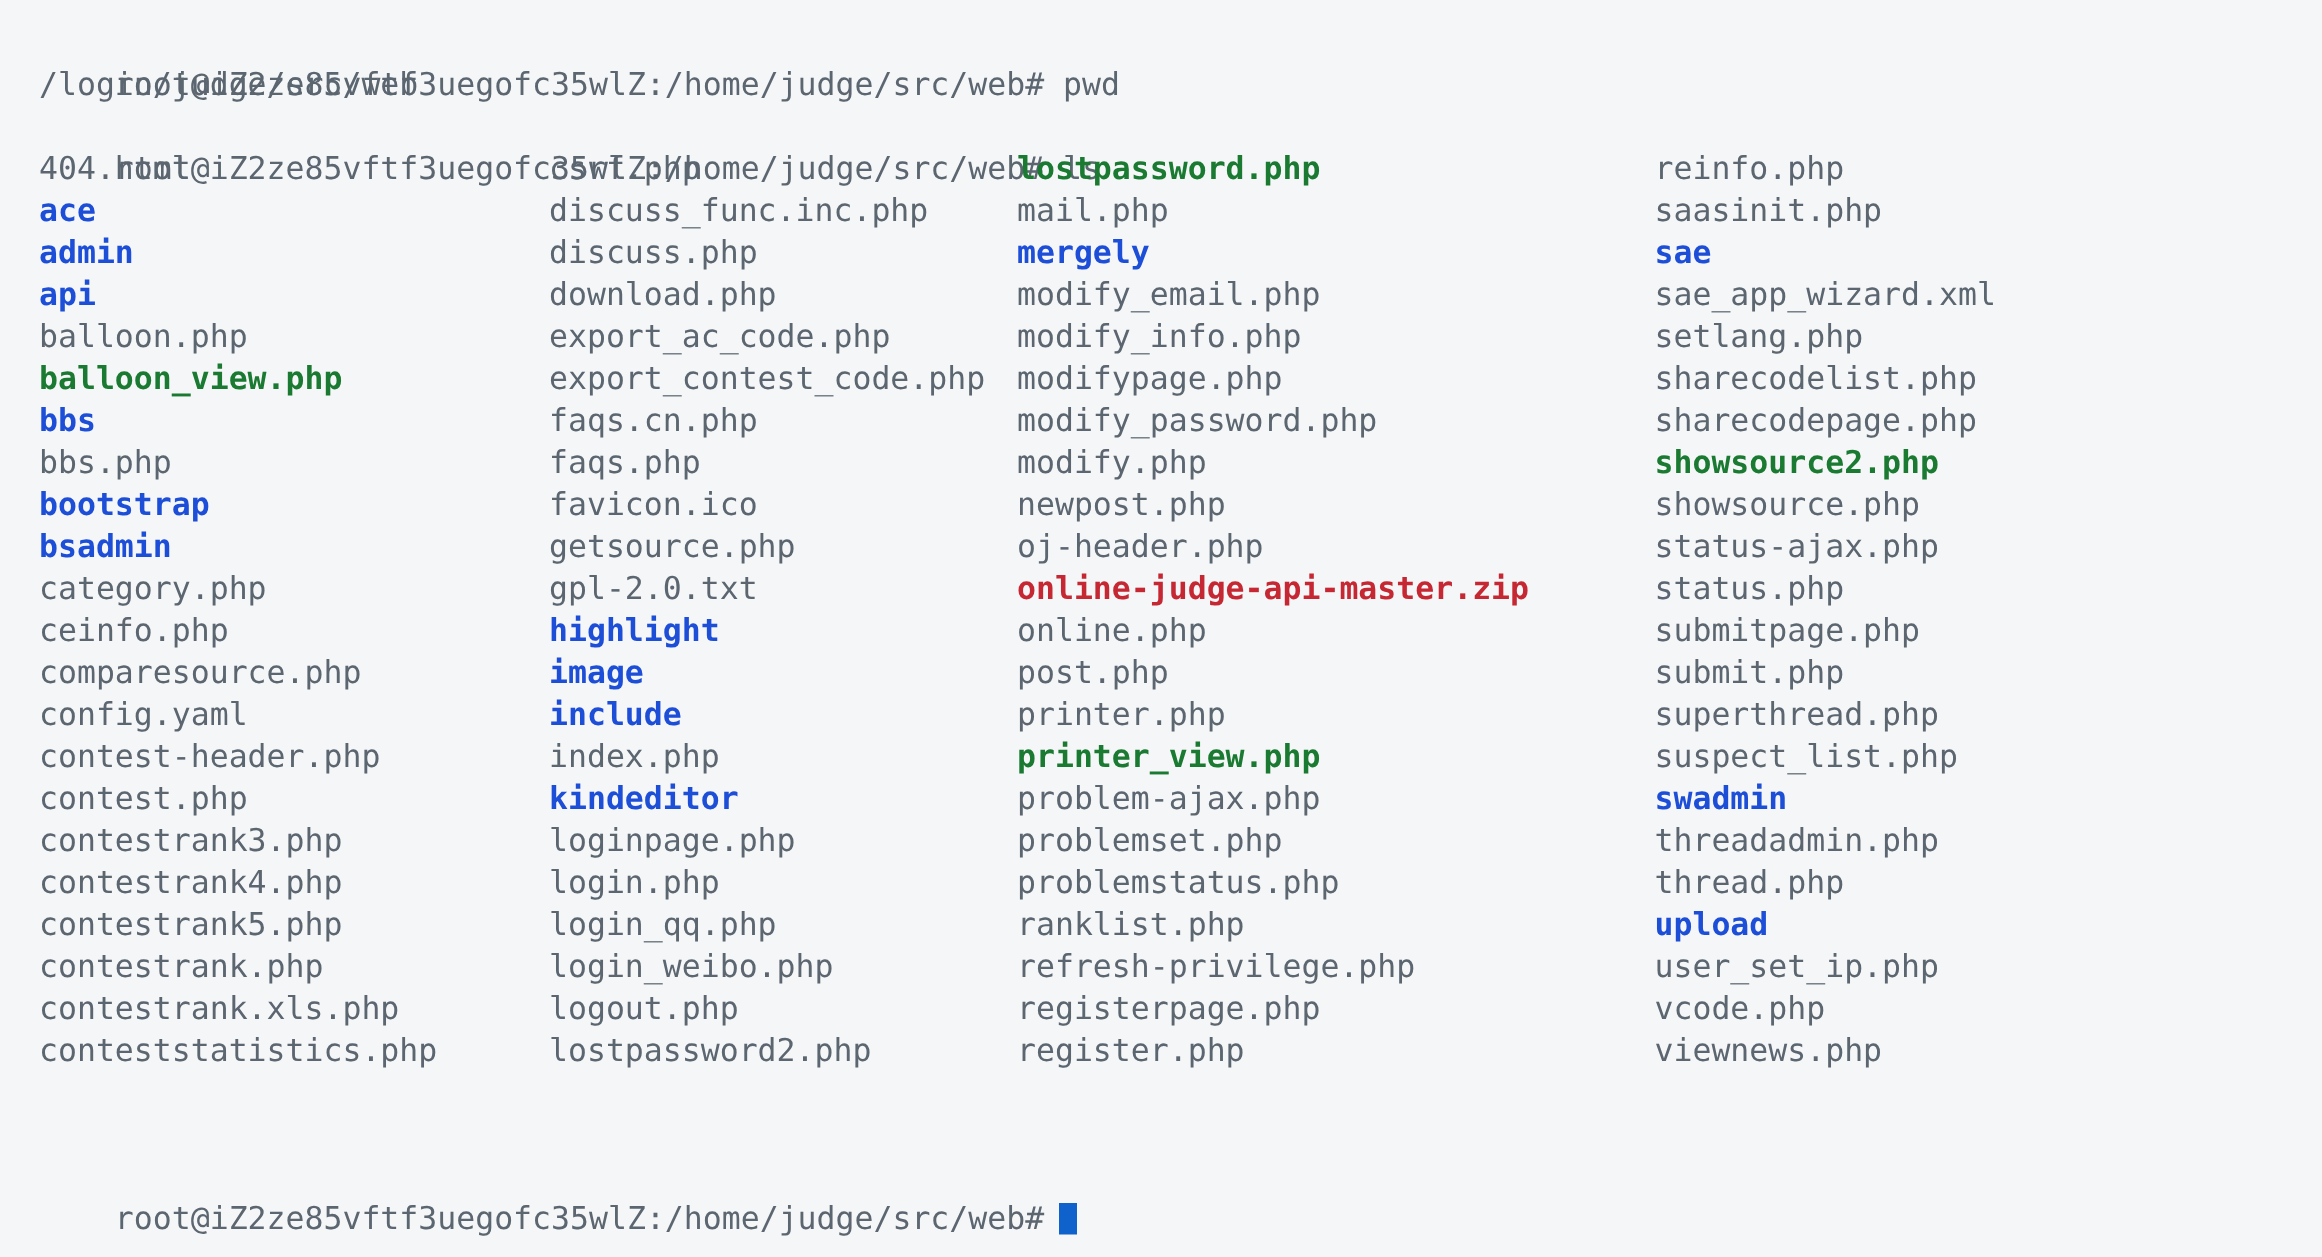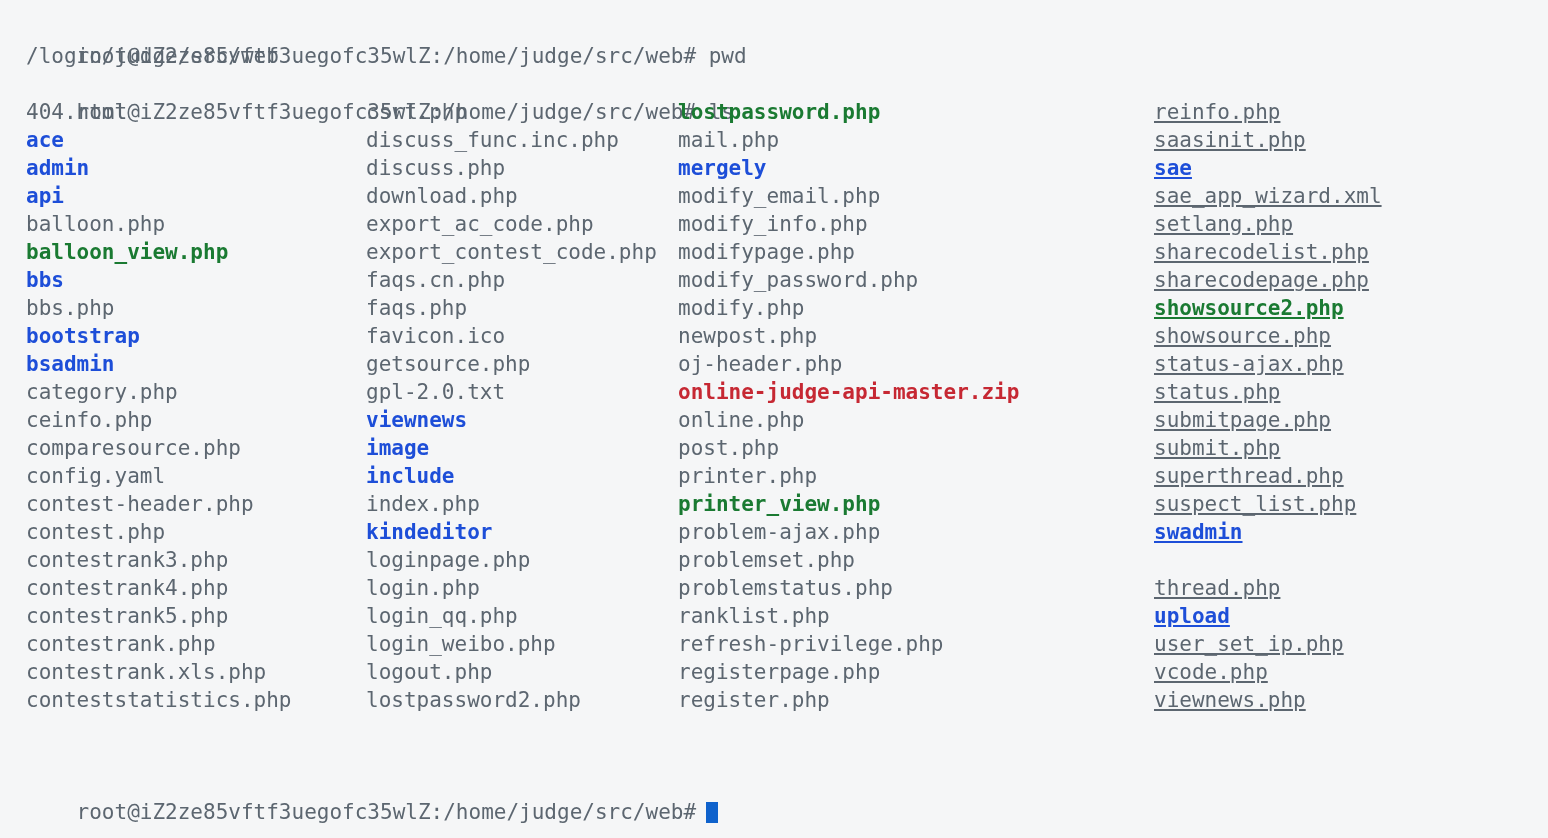--- a/index.html
+++ b/index.html
@@ -51,21 +51,21 @@
   }
   .cell {
     position: absolute;
     top: 0;
     white-space: pre;
     line-height: 28px;
   }
   .c0 { left: 0px; }
   .c1 { left: 340px; }
   .c2 { left: 652px; }
-  .c3 { left: 1128px; text-decoration: underline; }
+  .c3 { left: 1077px; }
 
   .f-file {
     color: #5c6670;
     font-weight: normal;
   }
   .f-dir {
     color: #1d4ed8;
     font-weight: bold;
   }
   .f-exec {
@@ -106,26 +106,26 @@
       <div class="ls-row"><span class="cell c0 f-dir">ace</span><span class="cell c1 f-file">discuss_func.inc.php</span><span class="cell c2 f-file">mail.php</span><span class="cell c3 f-file">saasinit.php</span></div>
       <div class="ls-row"><span class="cell c0 f-dir">admin</span><span class="cell c1 f-file">discuss.php</span><span class="cell c2 f-dir">mergely</span><span class="cell c3 f-dir">sae</span></div>
       <div class="ls-row"><span class="cell c0 f-dir">api</span><span class="cell c1 f-file">download.php</span><span class="cell c2 f-file">modify_email.php</span><span class="cell c3 f-file">sae_app_wizard.xml</span></div>
       <div class="ls-row"><span class="cell c0 f-file">balloon.php</span><span class="cell c1 f-file">export_ac_code.php</span><span class="cell c2 f-file">modify_info.php</span><span class="cell c3 f-file">setlang.php</span></div>
       <div class="ls-row"><span class="cell c0 f-exec">balloon_view.php</span><span class="cell c1 f-file">export_contest_code.php</span><span class="cell c2 f-file">modifypage.php</span><span class="cell c3 f-file">sharecodelist.php</span></div>
       <div class="ls-row"><span class="cell c0 f-dir">bbs</span><span class="cell c1 f-file">faqs.cn.php</span><span class="cell c2 f-file">modify_password.php</span><span class="cell c3 f-file">sharecodepage.php</span></div>
       <div class="ls-row"><span class="cell c0 f-file">bbs.php</span><span class="cell c1 f-file">faqs.php</span><span class="cell c2 f-file">modify.php</span><span class="cell c3 f-exec">showsource2.php</span></div>
       <div class="ls-row"><span class="cell c0 f-dir">bootstrap</span><span class="cell c1 f-file">favicon.ico</span><span class="cell c2 f-file">newpost.php</span><span class="cell c3 f-file">showsource.php</span></div>
       <div class="ls-row"><span class="cell c0 f-dir">bsadmin</span><span class="cell c1 f-file">getsource.php</span><span class="cell c2 f-file">oj-header.php</span><span class="cell c3 f-file">status-ajax.php</span></div>
       <div class="ls-row"><span class="cell c0 f-file">category.php</span><span class="cell c1 f-file">gpl-2.0.txt</span><span class="cell c2 f-archive">online-judge-api-master.zip</span><span class="cell c3 f-file">status.php</span></div>
-      <div class="ls-row"><span class="cell c0 f-file">ceinfo.php</span><span class="cell c1 f-dir">viewnews</span><span class="cell c2 f-file">online.php</span><span class="cell c3 f-file">submitpage.php</span></div>
+      <div class="ls-row"><span class="cell c0 f-file">ceinfo.php</span><span class="cell c1 f-dir">highlight</span><span class="cell c2 f-file">online.php</span><span class="cell c3 f-file">submitpage.php</span></div>
       <div class="ls-row"><span class="cell c0 f-file">comparesource.php</span><span class="cell c1 f-dir">image</span><span class="cell c2 f-file">post.php</span><span class="cell c3 f-file">submit.php</span></div>
       <div class="ls-row"><span class="cell c0 f-file">config.yaml</span><span class="cell c1 f-dir">include</span><span class="cell c2 f-file">printer.php</span><span class="cell c3 f-file">superthread.php</span></div>
       <div class="ls-row"><span class="cell c0 f-file">contest-header.php</span><span class="cell c1 f-file">index.php</span><span class="cell c2 f-exec">printer_view.php</span><span class="cell c3 f-file">suspect_list.php</span></div>
       <div class="ls-row"><span class="cell c0 f-file">contest.php</span><span class="cell c1 f-dir">kindeditor</span><span class="cell c2 f-file">problem-ajax.php</span><span class="cell c3 f-dir">swadmin</span></div>
-      <div class="ls-row"><span class="cell c0 f-file">contestrank3.php</span><span class="cell c1 f-file">loginpage.php</span><span class="cell c2 f-file">problemset.php</span></div>
+      <div class="ls-row"><span class="cell c0 f-file">contestrank3.php</span><span class="cell c1 f-file">loginpage.php</span><span class="cell c2 f-file">problemset.php</span><span class="cell c3 f-file">threadadmin.php</span></div>
       <div class="ls-row"><span class="cell c0 f-file">contestrank4.php</span><span class="cell c1 f-file">login.php</span><span class="cell c2 f-file">problemstatus.php</span><span class="cell c3 f-file">thread.php</span></div>
       <div class="ls-row"><span class="cell c0 f-file">contestrank5.php</span><span class="cell c1 f-file">login_qq.php</span><span class="cell c2 f-file">ranklist.php</span><span class="cell c3 f-dir">upload</span></div>
       <div class="ls-row"><span class="cell c0 f-file">contestrank.php</span><span class="cell c1 f-file">login_weibo.php</span><span class="cell c2 f-file">refresh-privilege.php</span><span class="cell c3 f-file">user_set_ip.php</span></div>
       <div class="ls-row"><span class="cell c0 f-file">contestrank.xls.php</span><span class="cell c1 f-file">logout.php</span><span class="cell c2 f-file">registerpage.php</span><span class="cell c3 f-file">vcode.php</span></div>
       <div class="ls-row"><span class="cell c0 f-file">conteststatistics.php</span><span class="cell c1 f-file">lostpassword2.php</span><span class="cell c2 f-file">register.php</span><span class="cell c3 f-file">viewnews.php</span></div>
     </div>
 
   <div class="term-line prompt-line">
     <span>root@iZ2ze85vftf3uegofc35wlZ:/home/judge/src/web#</span><span class="cursor"></span>
   </div>

